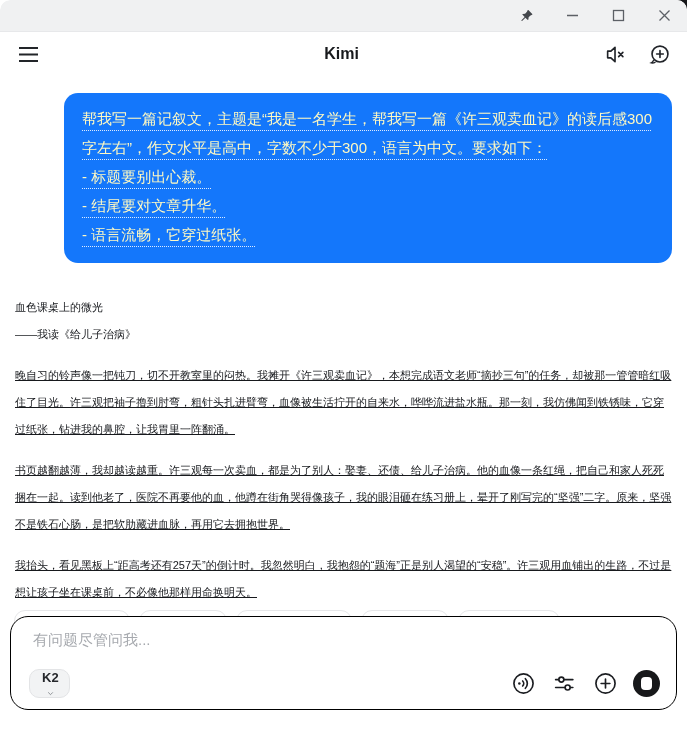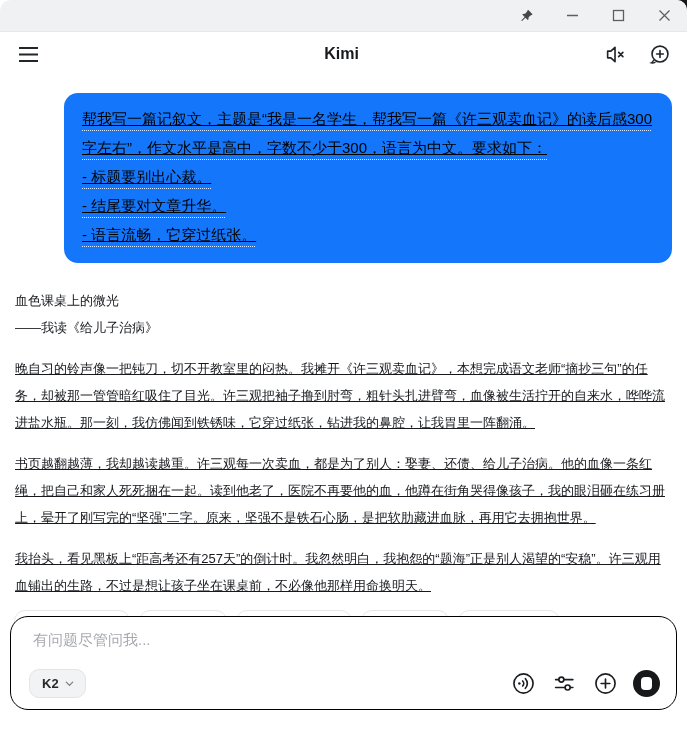--- a/index.html
+++ b/index.html
@@ -16,36 +16,36 @@
 
   
   .header{height:44px;display:flex;align-items:center;padding:0 16px;position:relative;background:#fff;}
   .menu-btn{width:24px;height:24px;display:flex;align-items:center;justify-content:center;cursor:pointer;}
   .app-title{position:absolute;left:0;right:4px;text-align:center;font-size:16px;font-weight:bold;color:#17191c;pointer-events:none;}
   .header-right{margin-left:auto;display:flex;align-items:center;gap:20px;}
   .hdr-icon{width:24px;height:24px;display:flex;align-items:center;justify-content:center;cursor:pointer;color:#202328;}
 
   
   .chat{position:absolute;top:77px;left:0;right:0;height:526px;overflow:hidden;padding:16px 15px 0;}
-  .bubble{margin-left:auto;width:608px;background:var(--accent);color:#000000;border-radius:14px;padding:11px 18px 14px;font-size:15px;line-height:29px;text-decoration:underline;}
+  .bubble{margin-left:auto;width:608px;background:var(--accent);color:#fef9c3;border-radius:14px;padding:11px 18px 14px;font-size:15px;line-height:29px;}
   .u{text-decoration:underline;text-decoration-style:dotted;text-decoration-color:rgba(255,255,255,.85);text-decoration-thickness:1px;text-underline-offset:6px;}
-  .answer{margin-top:24px;color:#17191d;font-size:13px;line-height:27px;}
+  .answer{margin-top:31px;color:#17191d;font-size:11px;line-height:27px;}
   .answer .para{margin:14px 0 0;text-decoration:underline;}
   .answer .title-block div{line-height:27px;}
 
   
   .quickbar{position:absolute;top:610px;left:14px;display:flex;gap:9px;z-index:2;}
   .chip{height:33px;display:flex;align-items:center;gap:13px;padding:0 14px;border:1px solid #e6e7e9;border-radius:11px;background:#fff;font-size:14px;color:#212429;cursor:pointer;white-space:nowrap;}
   .chip svg{display:block;}
 
   
   .composer{position:absolute;left:10px;right:10px;top:616px;height:94px;border:1px solid #000000;border-radius:18px;background:#fff;z-index:2;}
   .composer input{position:absolute;top:13px;left:20px;right:20px;width:calc(100% - 40px);border:none;outline:none;font-size:15px;color:#1b1d21;background:transparent;font-family:inherit;}
   .composer input::placeholder{color:#a6a9ae;}
-  .model-pill{position:absolute;left:18px;bottom:11px;height:29px;padding:0 10px 0 12px;background:#f2f3f4;border:1px solid #e3e4e6;border-radius:10px;display:flex;align-items:center;gap:5px;font-size:13px;font-weight:bold;color:#26282c;cursor:pointer;}
+  .model-pill{position:absolute;left:18px;bottom:11px;height:29px;padding:0 10px 0 12px;background:#f2f3f4;border:1px solid #e3e4e6;border-radius:10px;display:flex;align-items:center;gap:5px;font-size:13px;font-weight:bold;color:#26282c;cursor:pointer;flex-direction:column;}
   .composer-icons{position:absolute;right:16px;bottom:12px;display:flex;align-items:center;gap:15px;}
   .cmp-icon{width:26px;height:26px;display:flex;align-items:center;justify-content:center;cursor:pointer;color:#1b1d21;}
   .voice-mode{width:27px;height:27px;border-radius:50%;background:#17181a;display:flex;align-items:center;justify-content:center;cursor:pointer;}
   .voice-mode .hole{width:11px;height:13px;background:#fff;border-radius:4px;}
 
   
   .tr-icon{position:relative;width:17px;height:17px;}
   .tr-zh{position:absolute;left:0;top:-2px;font-size:11px;color:#25282c;}
   .tr-a{position:absolute;right:-1px;bottom:-3px;font-size:10px;font-weight:bold;color:#25282c;}
 </style>

